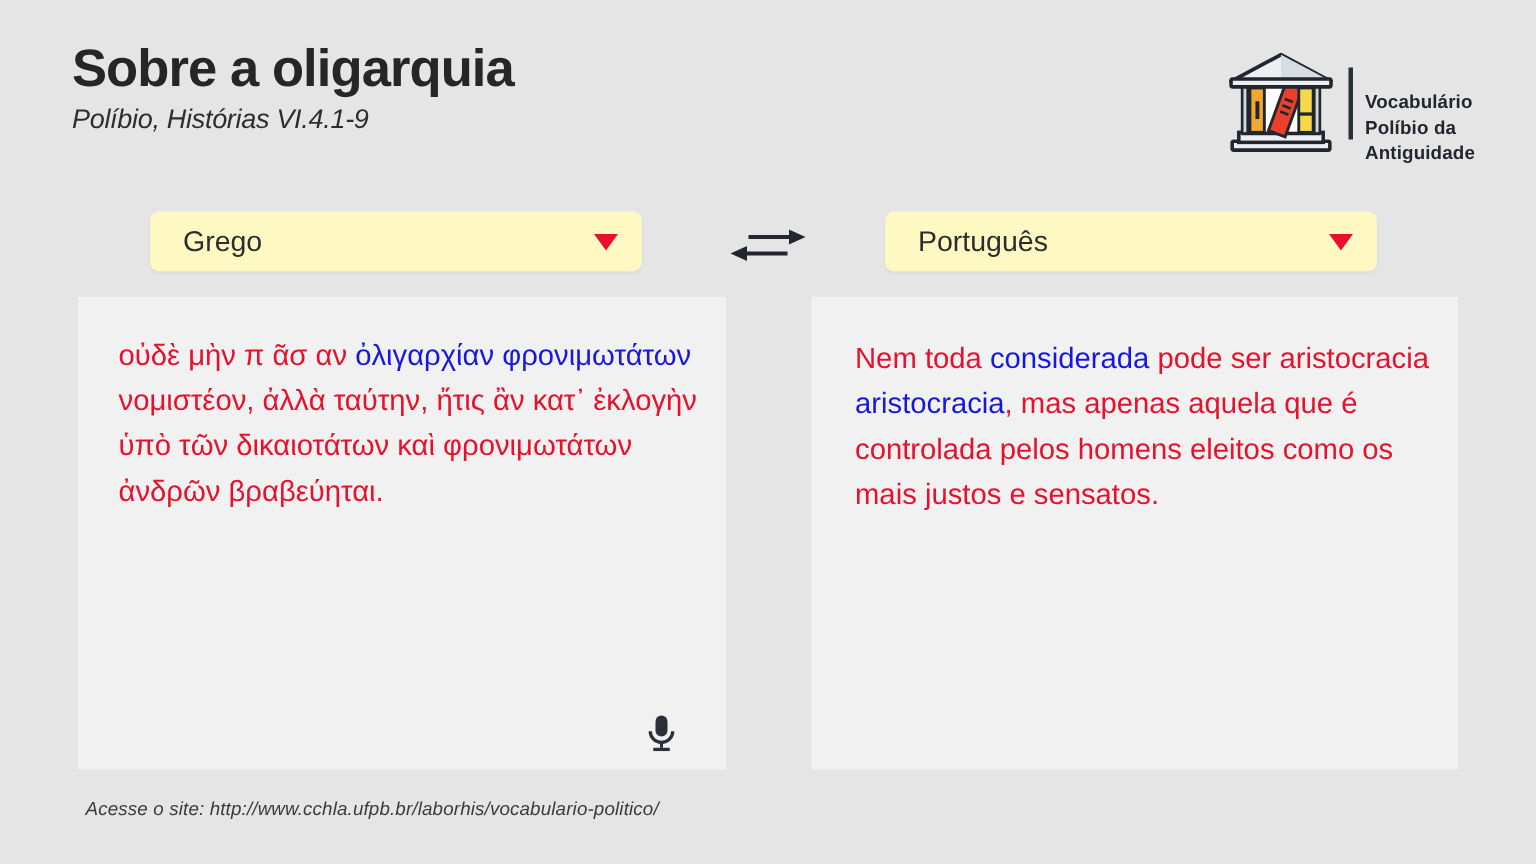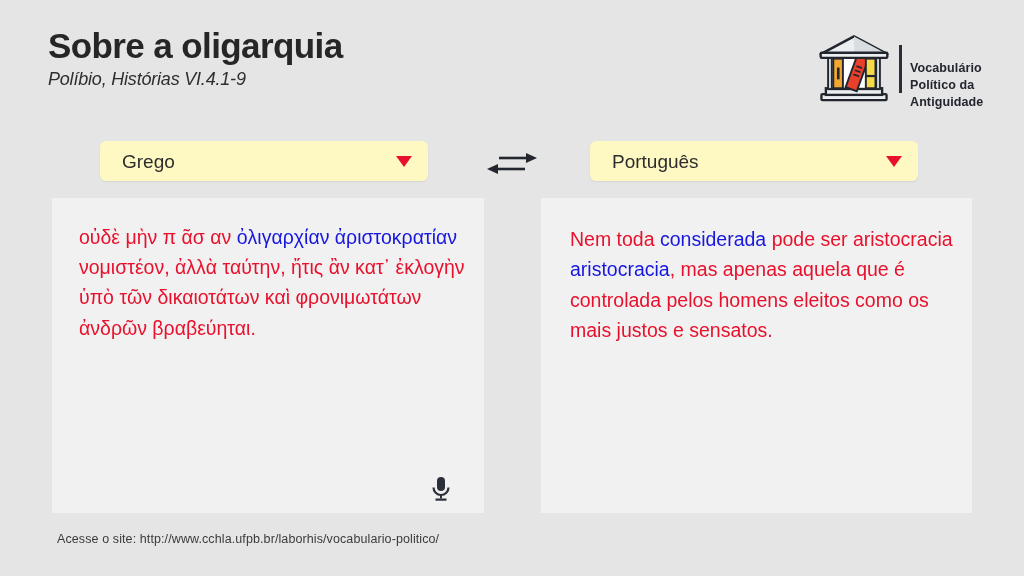--- a/index.html
+++ b/index.html
@@ -156,20 +156,21 @@
   }
 
   
   .footer {
     position: absolute;
     left: 57px;
     top: 532px;
     font-size: 12.5px;
     color: #3b3b3b;
     letter-spacing: 0.1px;
+    font-style: italic;
   }
 </style>
 </head>
 <body>
 
 <div class="slide">
 
   <div class="header">
     <h1 class="page-title">Sobre a oligarquia</h1>
     <div class="page-subtitle">Políbio, Histórias VI.4.1-9</div>
@@ -197,21 +198,21 @@
       <rect x="15" y="31" width="5" height="46" fill="#cfd8dc" stroke="#23262e" stroke-width="2.4"></rect>
       <rect x="80" y="31" width="5" height="46" fill="#cfd8dc" stroke="#23262e" stroke-width="2.4"></rect>
 
       <polygon points="50,6 95,30 5,30" fill="#eceff1" stroke="#23262e" stroke-width="3.4" stroke-linejoin="round"></polygon>
       <polygon points="50,6 95,30 50,30" fill="#d7dde0"></polygon>
       <rect x="5" y="28" width="90" height="7" rx="1.5" fill="#eceff1" stroke="#23262e" stroke-width="3.2"></rect>
     </svg>
     <div class="logo-divider"></div>
     <div class="logo-text">
       <div>Vocabulário</div>
-      <div>Político da</div>
+      <div>Políbio da</div>
       <div>Antiguidade</div>
     </div>
   </div>
 
   <div class="lang-row">
 
     <div class="select left">
       <span class="select-label">Grego</span>
       <span class="caret"></span>
     </div>
@@ -223,21 +224,21 @@
       <polygon points="2,19 13,14 13,24" fill="#23262e"></polygon>
     </svg>
 
     <div class="select right">
       <span class="select-label">Português</span>
       <span class="caret"></span>
     </div>
   </div>
 
   <div class="panel left">
-    <div class="panel-text"><span>οὐδὲ μὴν π ᾶσ αν </span><span class="term">ὀλιγαρχίαν ἀριστοκρατίαν</span><span> νομιστέον, ἀλλὰ ταύτην, ἤτις ἂν κατ᾽ ἐκλογὴν ὑπὸ τῶν δικαιοτάτων καὶ φρονιμωτάτων ἀνδρῶν βραβεύηται.</span></div>
+    <div class="panel-text"><span>οὐδὲ μὴν π ᾶσ αν </span><span class="term">ὀλιγαρχίαν φρονιμωτάτων</span><span> νομιστέον, ἀλλὰ ταύτην, ἤτις ἂν κατ᾽ ἐκλογὴν ὑπὸ τῶν δικαιοτάτων καὶ φρονιμωτάτων ἀνδρῶν βραβεύηται.</span></div>
     <svg class="mic-icon" viewBox="0 0 22 26">
       <rect x="7" y="1" width="8" height="14" rx="4" fill="#2b2f3a"></rect>
       <path d="M3.5 11.5 a7.5 7.5 0 0 0 15 0" stroke="#2b2f3a" stroke-width="2.2" fill="none"></path>
       <rect x="10" y="18.5" width="2" height="4" fill="#2b2f3a"></rect>
       <rect x="5.5" y="22.5" width="11" height="2.2" fill="#2b2f3a"></rect>
     </svg>
   </div>
 
   <div class="panel right">
     <div class="panel-text"><span>Nem toda </span><span class="term">considerada</span><span> pode ser aristocracia </span><span class="term">aristocracia</span><span>, mas apenas aquela que é controlada pelos homens eleitos como os mais justos e sensatos.</span></div>

